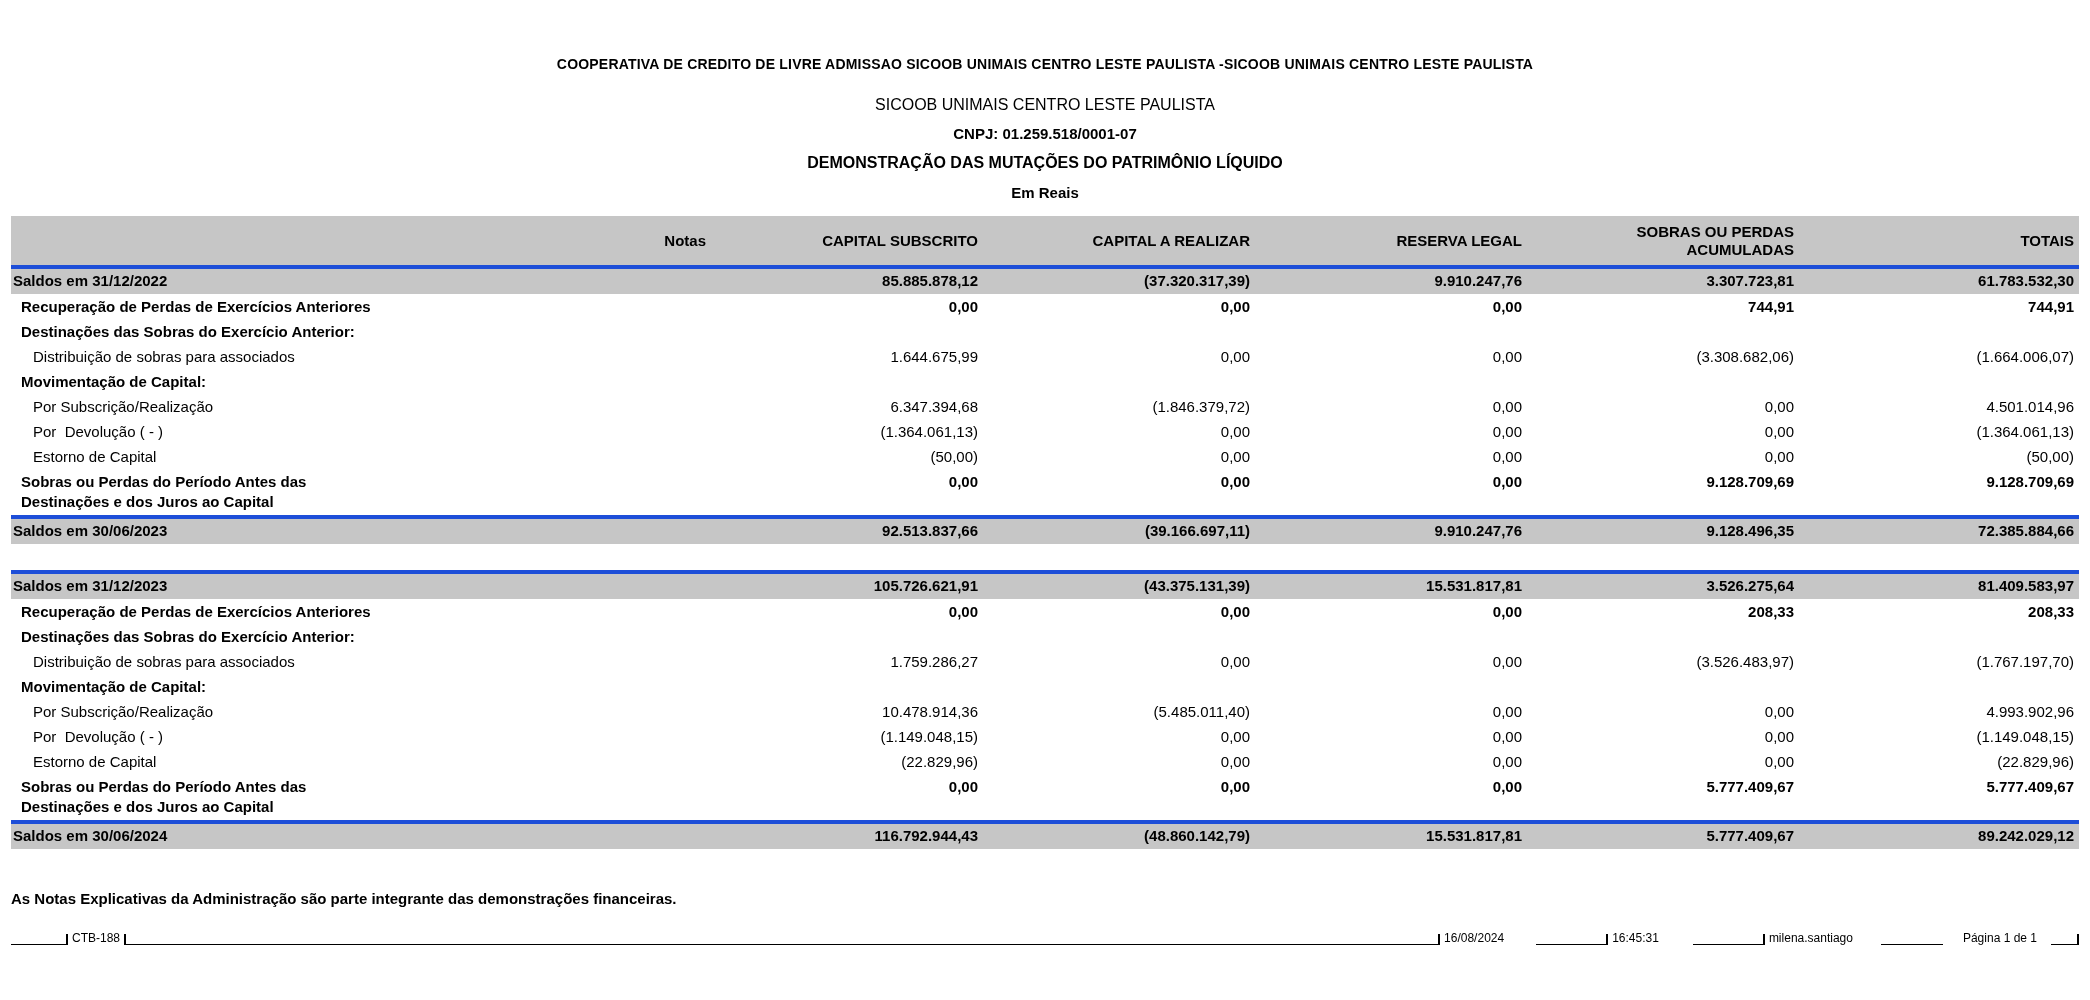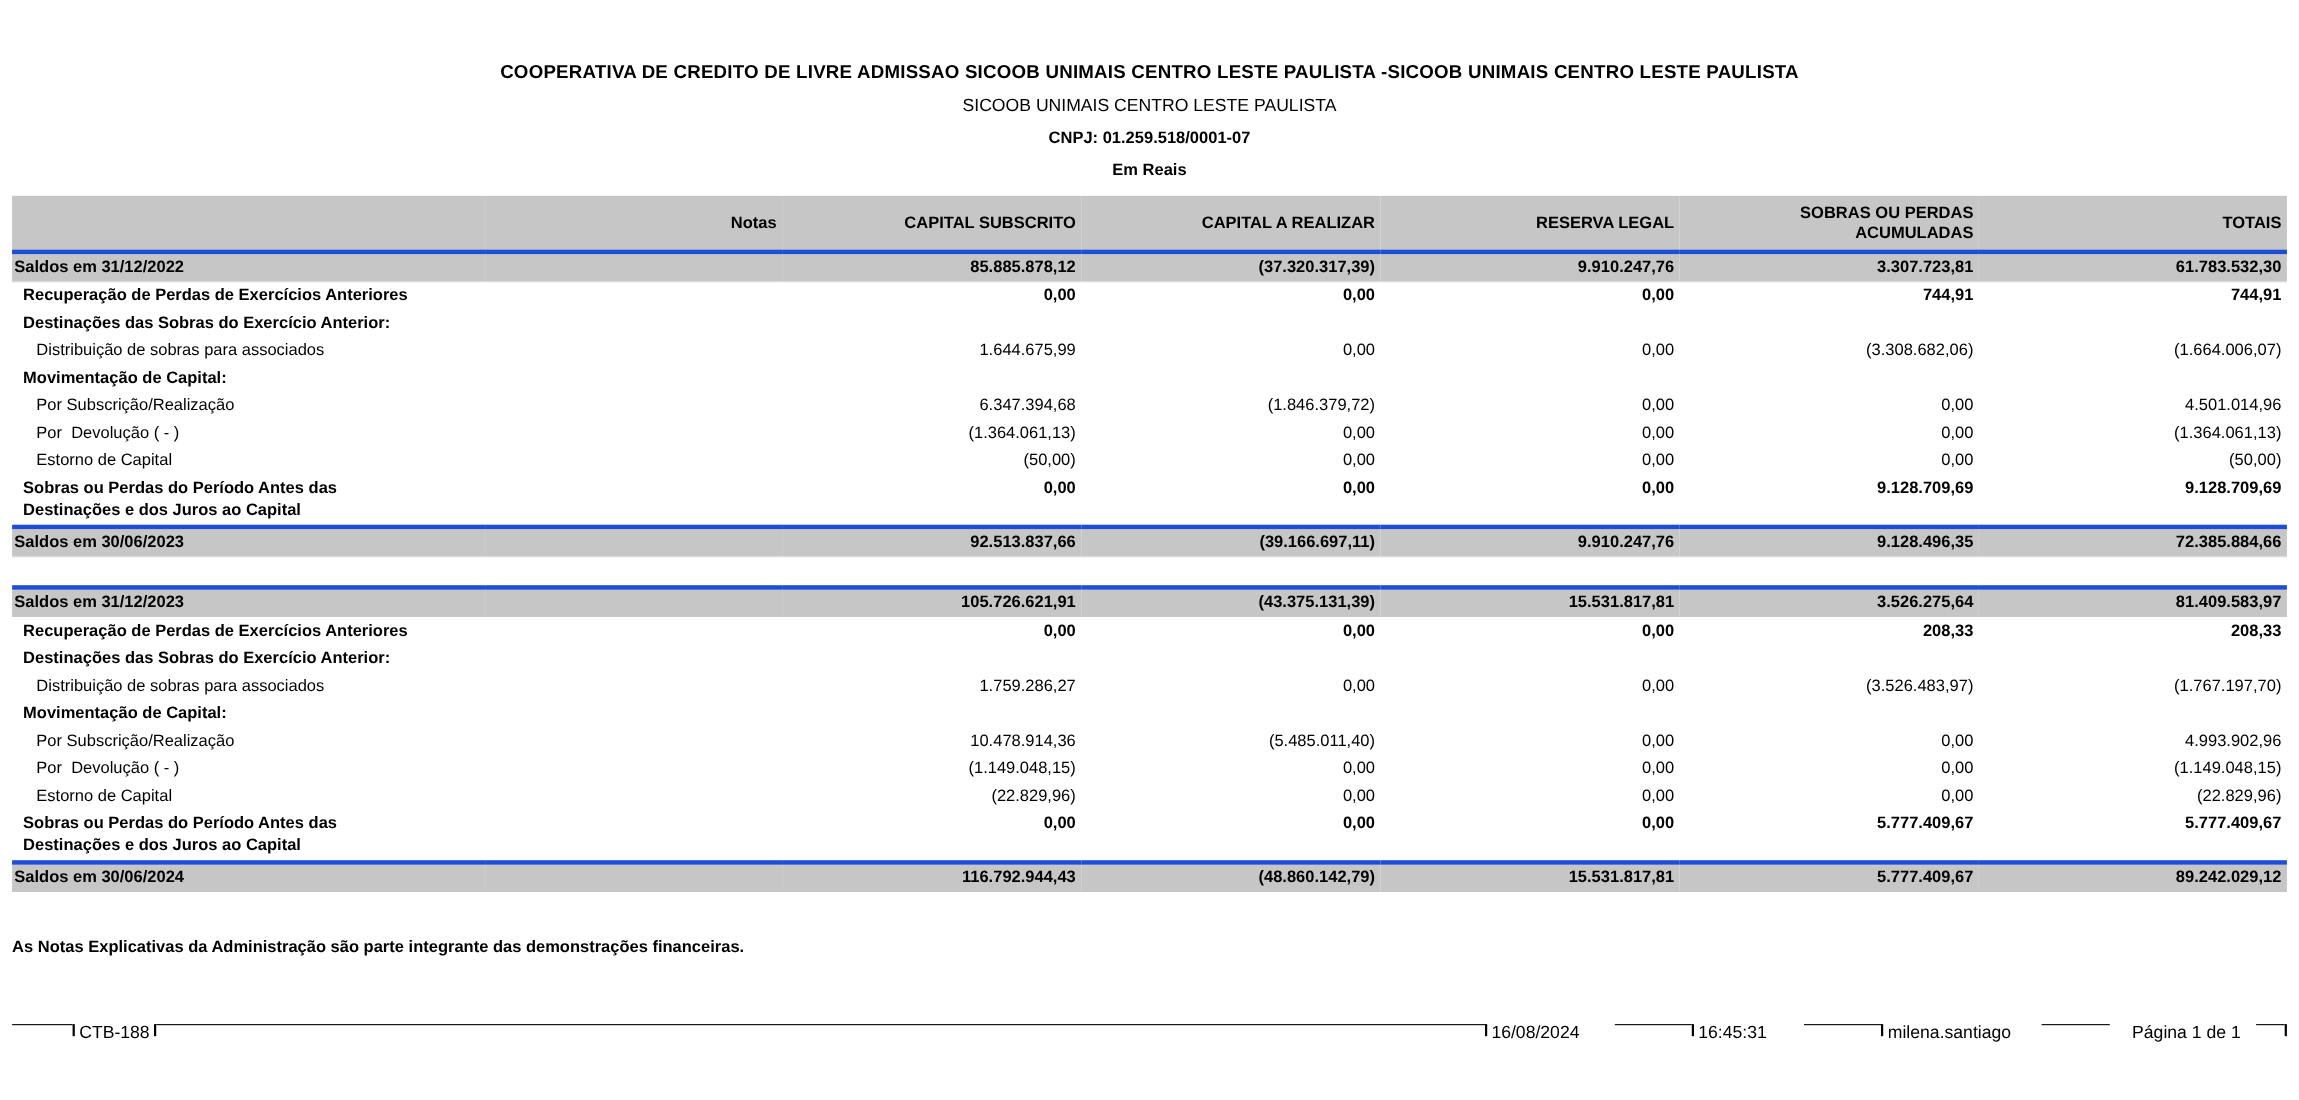--- a/index.html
+++ b/index.html
@@ -2,21 +2,21 @@
 <html style="--band: #c6c6c6;"><head>
 <meta charset="utf-8">
 <style>
   * { margin:0; padding:0; box-sizing:border-box; }
   html,body { background:#fff; }
   body {
     width:2090px; height:1000px; position:relative; overflow:hidden;
     font-family:"Liberation Sans","DejaVu Sans",sans-serif; color:#000;
   }
   .titles { text-align:center; padding-top:56px; }
-  .t1 { font-size:17px; font-weight:bold; letter-spacing:.2px; margin-bottom:12px; }
+  .t1 { font-size:14px; font-weight:bold; letter-spacing:.2px; margin-bottom:24px; }
   .t2 { font-size:16px; font-weight:normal; margin-bottom:11px; }
   .t3 { font-size:15px; font-weight:bold; margin-bottom:12px; }
   .t4 { font-size:16px; font-weight:bold; margin-bottom:12px; }
   .t5 { font-size:15px; font-weight:bold; }
 
   table.equity {
     table-layout:fixed; border-collapse:collapse;
     width:2068px; margin:15px 11px 0 11px;
   }
   thead th {
@@ -39,34 +39,35 @@
   tr.row-saldo td { border-top:4px solid #1d4ed8; border-bottom:1px solid #fff; }
   tr.row-bold { font-weight:bold; }
   tr.row-bold td.label { padding-right:58px; }
   tr.row-section { font-weight:bold; }
   tr.row-spacer td { height:27px; padding:0; }
 
   .footnote { margin:40px 11px 0 11px; font-size:15px; font-weight:bold; }
 
   .pagefooter {
     position:absolute; left:11px; right:11px; top:931px;
-    display:flex; align-items:flex-start; height:14px; font-size:16px;
+    display:flex; align-items:flex-end; height:14px; font-size:12px;
   }
   .fl { border-top:1px solid #000; height:0; }
   .fl.grow { flex:1 1 auto; }
   .tick { width:2px; height:11px; background:#000; flex:0 0 auto; }
   .ftext { padding:0 4px; white-space:nowrap; }
 </style>
 </head>
 <body>
 
 <div class="titles">
   <div class="t1">COOPERATIVA DE CREDITO DE LIVRE ADMISSAO SICOOB UNIMAIS CENTRO LESTE PAULISTA -SICOOB UNIMAIS CENTRO LESTE PAULISTA</div>
   <div class="t2">SICOOB UNIMAIS CENTRO LESTE PAULISTA</div>
   <div class="t3">CNPJ: 01.259.518/0001-07</div>
+  <div class="t4">DEMONSTRAÇÃO DAS MUTAÇÕES DO PATRIMÔNIO LÍQUIDO</div>
   <div class="t5">Em Reais</div>
 </div>
 
 <table class="equity">
   <colgroup>
     <col style="width:430px">
     <col style="width:270px">
     <col style="width:272px">
     <col style="width:272px">
     <col style="width:272px">

